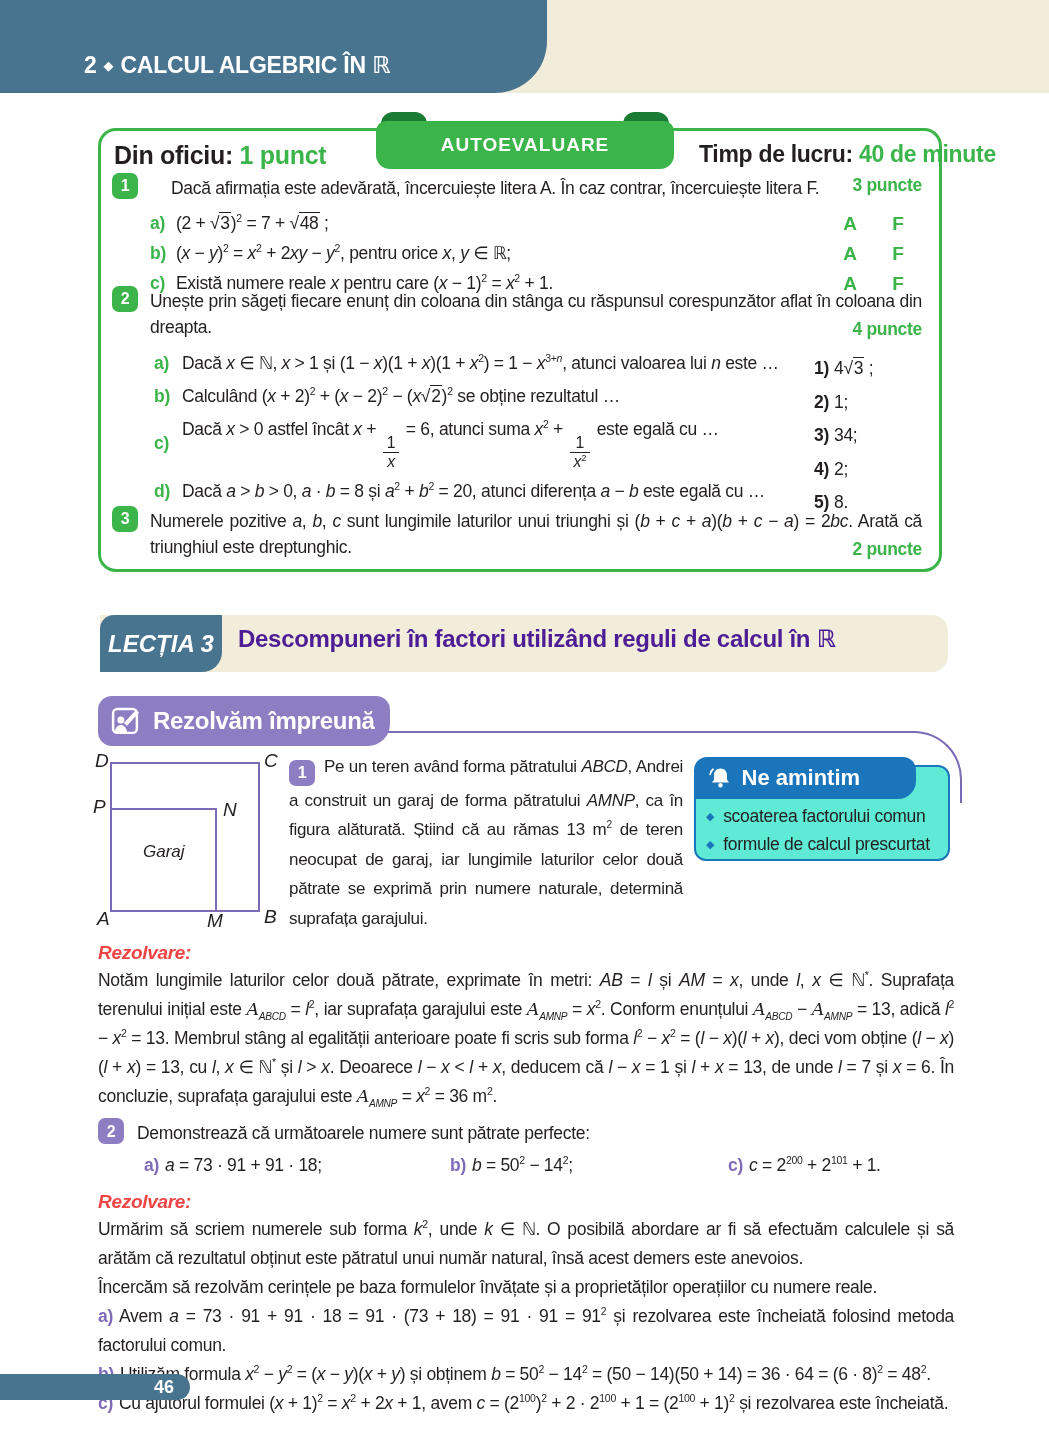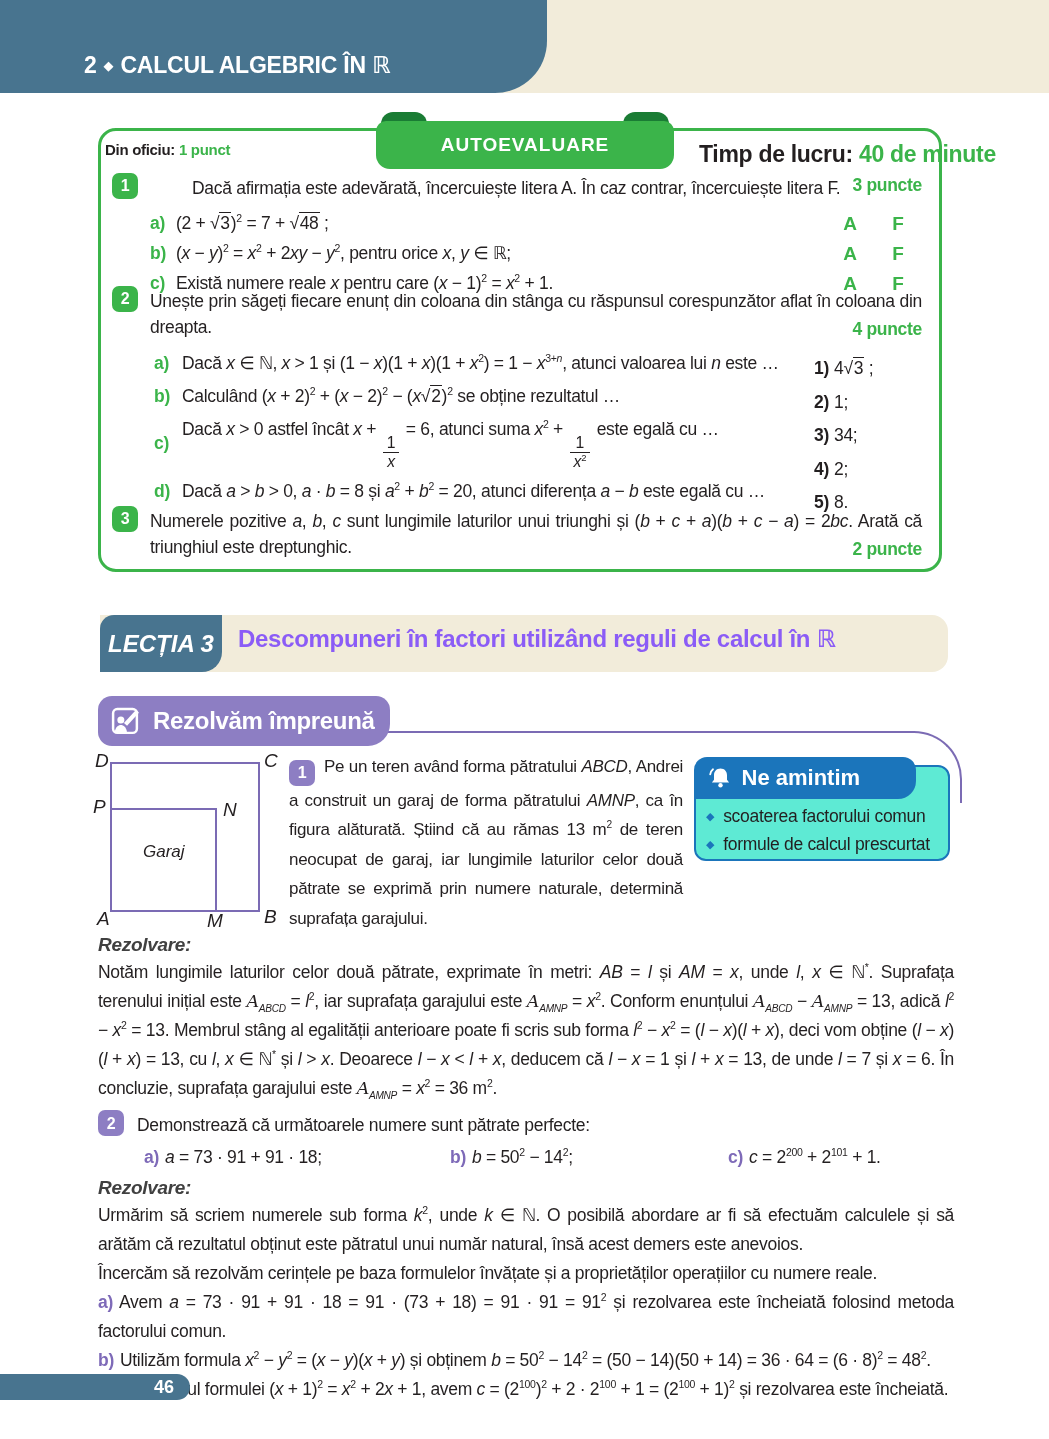--- a/index.html
+++ b/index.html
@@ -22,21 +22,21 @@
   .blue-banner{position:absolute;left:0;top:0;width:547px;height:93px;background:#48748f;border-radius:0 0 52px 0;}
   .chapter-title{position:absolute;left:84px;top:52px;color:#fff;font-size:23px;font-weight:bold;letter-spacing:-0.2px;white-space:nowrap;}
   .chapter-title .diamond{font-size:13px;vertical-align:3px;margin:0 7px;}
 
   
   .auto-box{position:absolute;left:98px;top:128px;width:838px;height:438px;border:3px solid #3bb44a;border-radius:18px;background:#fff;}
   .ribbon{position:absolute;left:376px;top:121px;width:298px;height:48px;z-index:3;}
   .ribbon .ear{position:absolute;top:-9px;width:46px;height:30px;background:#1a7c34;border-radius:12px 12px 0 0;}
   .ribbon .ear.l{left:5px;} .ribbon .ear.r{right:5px;}
   .ribbon-body{position:relative;width:100%;height:100%;background:#3bb44a;border-radius:10px 10px 14px 14px;display:flex;align-items:center;justify-content:center;color:#fff;font-weight:bold;font-size:19px;letter-spacing:1px;}
-  .din-oficiu{position:absolute;left:105px;top:141px;font-size:15px;font-weight:bold;letter-spacing:-0.3px;text-align:right;}
+  .din-oficiu{position:absolute;left:114px;top:141px;font-size:25px;font-weight:bold;letter-spacing:-0.3px;text-align:right;}
   .timp{position:absolute;left:699px;top:141px;font-size:23px;font-weight:bold;letter-spacing:-0.3px;}
 
   .ex{position:absolute;font-size:17.5px;letter-spacing:-0.3px;}
   .ex-head{display:flex;align-items:flex-start;gap:12px;}
   .nbadge{flex:0 0 auto;width:26px;height:26px;border-radius:7px;color:#fff;font-weight:bold;font-size:16px;display:inline-flex;align-items:center;justify-content:center;}
   .nbadge.green{background:#3bb44a;}
   .nbadge.purple{background:#8d7ec3;}
   .ex-stmt{flex:1;line-height:26px;padding-top:2px;text-align:justify;}
   .ex-pts{flex:0 0 auto;padding-top:2px;}
   .items{margin:8px 0 0 38px;}
@@ -50,21 +50,21 @@
   .m-row .ilabel{width:28px;}
   .match-right{flex:0 0 108px;padding-top:6px;}
   .ans-row{margin-bottom:8.5px;line-height:25px;}
   .ans-label{font-weight:bold;margin-right:5px;}
   .stmt-wrap{position:relative;}
   .pts-abs{position:absolute;right:0;bottom:0;}
 
   
   .lectia-bar{position:absolute;left:100px;top:615px;width:848px;height:57px;background:#f2ecda;border-radius:0 16px 16px 0;}
   .lectia-badge{position:absolute;left:0;top:0;width:122px;height:57px;background:#48748f;color:#fff;font-weight:bold;font-size:24px;display:flex;align-items:center;justify-content:center;border-radius:14px 0 20px 0;font-style:italic;}
-  .lectia-title{position:absolute;left:138px;top:0;height:48px;display:flex;align-items:center;color:#8b5cf6;font-weight:bold;font-size:24px;letter-spacing:-0.3px;}
+  .lectia-title{position:absolute;left:138px;top:0;height:48px;display:flex;align-items:center;color:#4c1d95;font-weight:bold;font-size:24px;letter-spacing:-0.3px;}
 
   
   .together-badge{position:absolute;left:98px;top:696px;width:292px;height:50px;background:#8d7ec3;border-radius:14px 14px 22px 14px;display:flex;align-items:center;gap:12px;padding-left:12px;box-sizing:border-box;z-index:2;}
   .together-badge .label{color:#fff;font-weight:bold;font-size:24px;letter-spacing:-0.3px;}
   .panel-border{position:absolute;left:130px;top:731px;width:830px;height:70px;border-top:2.5px solid #7b6bb4;border-right:2.5px solid #7b6bb4;border-top-right-radius:48px;z-index:1;}
 
   
   .fig{position:absolute;left:95px;top:748px;width:200px;height:185px;font-size:19px;font-style:italic;z-index:2;}
   .fig .sq-outer{position:absolute;left:15px;top:14px;width:150px;height:150px;border:2px solid #7b6bb4;box-sizing:border-box;background:#fff;}
   .fig .sq-inner{position:absolute;left:17px;top:60px;width:105px;height:102px;border-top:2px solid #7b6bb4;border-right:2px solid #7b6bb4;box-sizing:border-box;}
@@ -76,21 +76,21 @@
 
   
   .remember{position:absolute;left:694px;top:765px;width:252px;height:92px;background:#5eead4;border:2.5px solid #1b75bb;border-radius:12px;z-index:3;}
   .remember-head{position:absolute;left:-2.5px;top:-10px;width:222px;height:42px;background:#1b75bb;border-radius:13px 13px 18px 0;display:flex;align-items:center;gap:9px;padding-left:13px;box-sizing:border-box;color:#fff;font-weight:bold;font-size:22px;}
   .rem-rows{position:absolute;left:10px;top:36px;right:4px;}
   .rem-row{display:flex;align-items:baseline;gap:9px;line-height:26px;font-size:17.5px;letter-spacing:-0.3px;}
   .rem-bullet{color:#1b75bb;font-size:11px;flex:0 0 auto;position:relative;top:-2px;}
 
   
   .solution-area{position:absolute;left:98px;top:931px;width:856px;font-size:17.5px;line-height:29px;letter-spacing:-0.3px;}
-  .rez-title{color:#404040;font-weight:bold;font-style:italic;font-size:19px;line-height:27px;}
+  .rez-title{color:#ef4444;font-weight:bold;font-style:italic;font-size:19px;line-height:27px;margin-top:8px;}
   p.sol{margin:0;text-align:justify;}
   .ex2row{display:flex;align-items:flex-start;gap:13px;margin:7px 0 3px 0;}
   .ex2row .stmt{padding-top:1px;}
   .abc-row{display:flex;margin:0 0 2px 46px;}
   .abc-row .col1{flex:0 0 306px;}
   .abc-row .col2{flex:0 0 278px;}
   .abc-row .col3{flex:1;}
   .pl{margin-right:6px;}
 
   
@@ -118,21 +118,21 @@
     <span class="g">1 punct</span>
   </div>
   <div class="timp">
     <span>Timp de lucru:</span>
     <span class="g">40 de minute</span>
   </div>
 
   <div class="ex" style="left:112px;top:173px;width:810px;">
     <div class="ex-head">
       <span class="nbadge green">1</span>
-      <span class="ex-stmt" style="text-align:right;">Dacă afirmația este adevărată, încercuiește litera A. În caz contrar, încercuiește litera F.</span>
+      <span class="ex-stmt" style="text-align:center;">Dacă afirmația este adevărată, încercuiește litera A. În caz contrar, încercuiește litera F.</span>
       <span class="ex-pts g">3 puncte</span>
     </div>
     <div class="items">
       <div class="item-row">
         <span class="ilabel g">a)</span>
         <span class="imath">(2 + <span class="rad">√<span class="ov">3</span></span>)<sup>2</sup> = 7 + <span class="rad">√<span class="ov">48</span></span> ;</span>
         <span class="af">A</span>
         <span class="af">F</span>
       </div>
       <div class="item-row">

